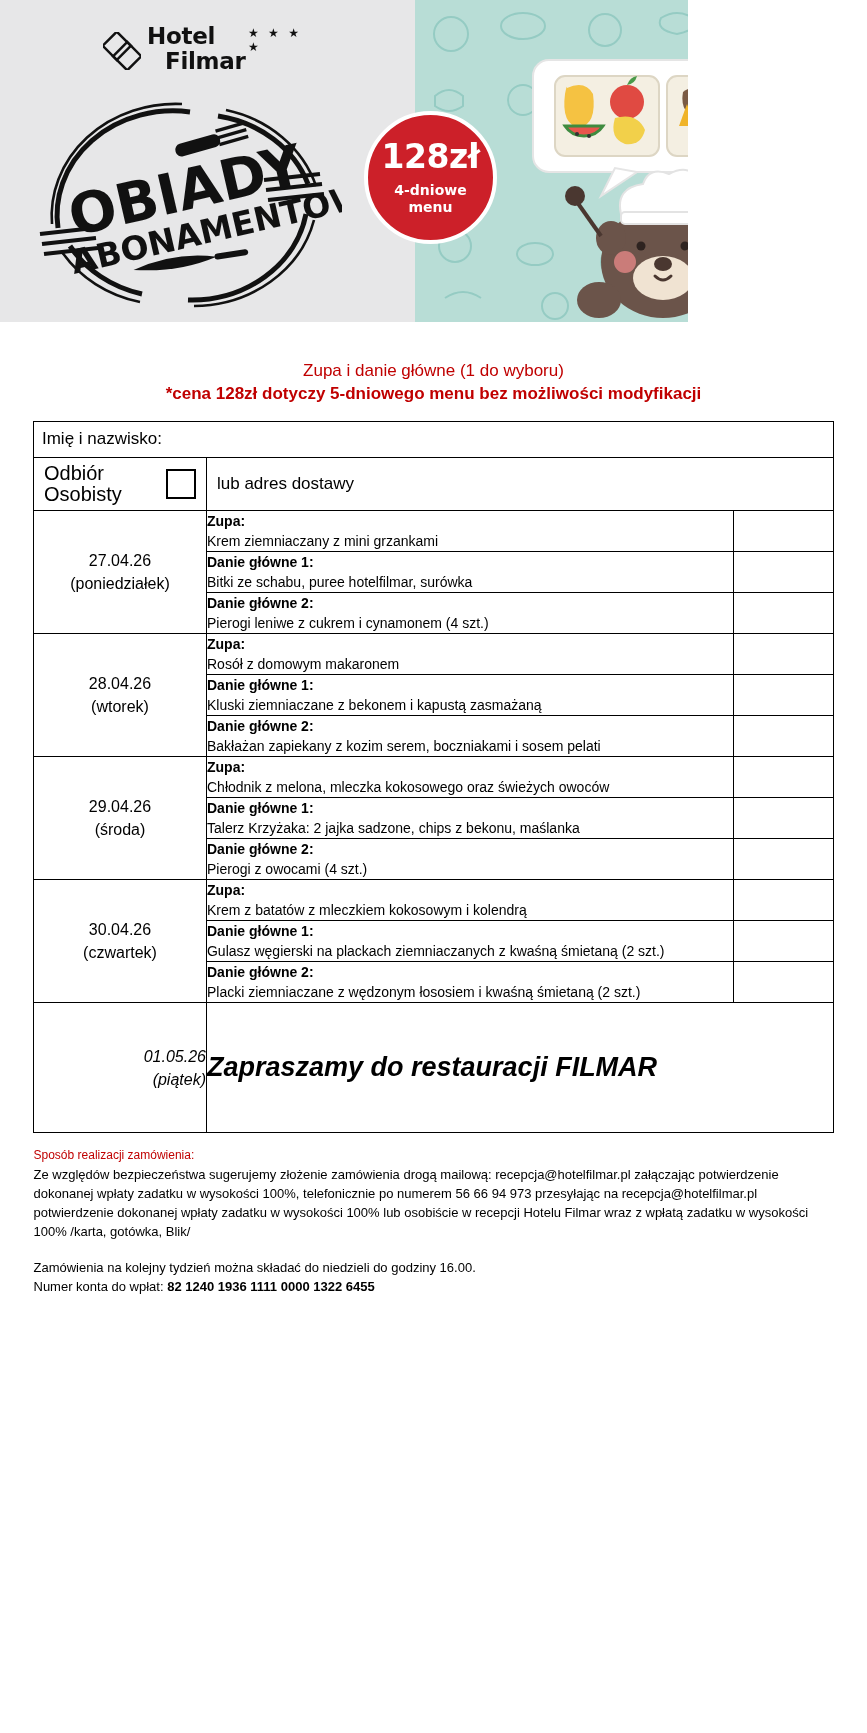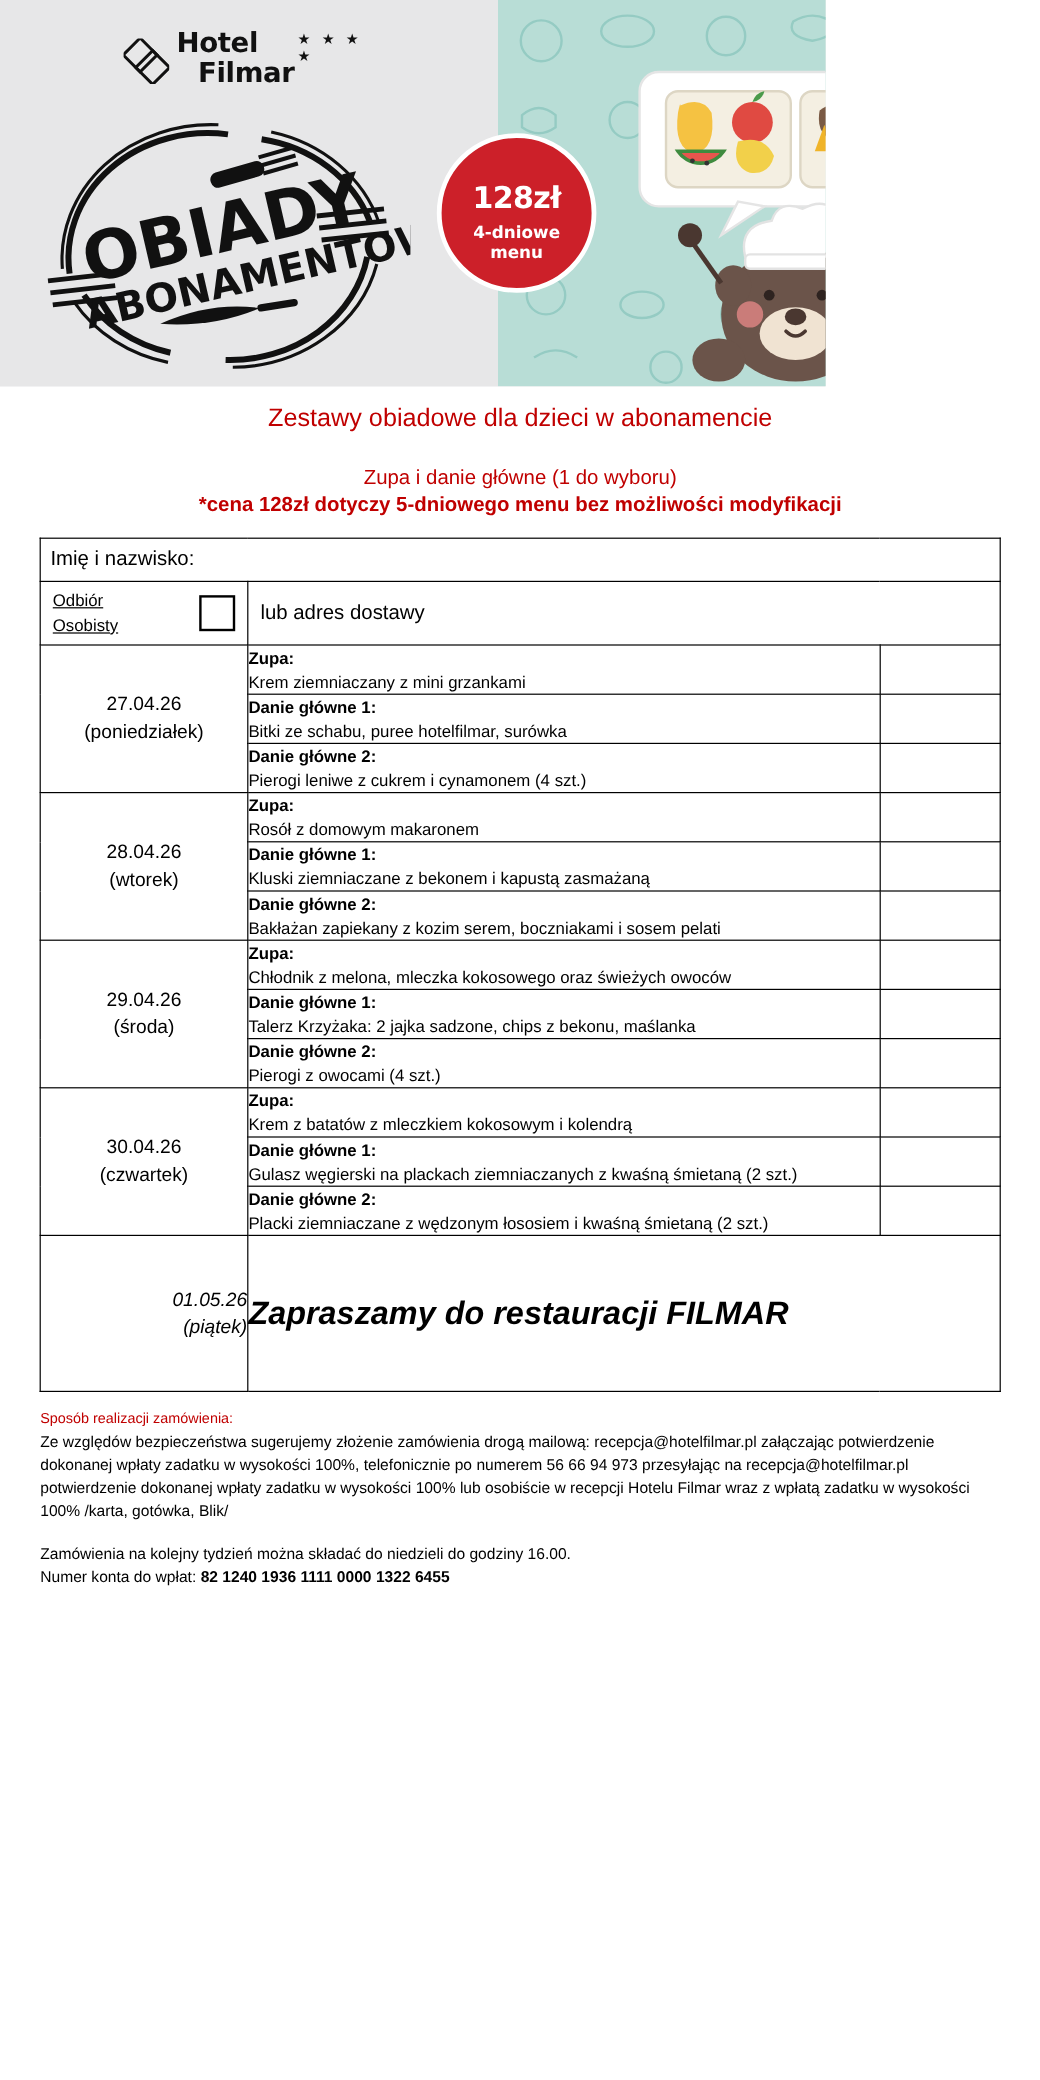--- a/index.html
+++ b/index.html
@@ -84,23 +84,23 @@
     border-radius: 50%;
     background: #cc2029;
     border: 4px solid #ffffff;
     color: #fff;
     text-align: center;
     z-index: 6;
   }
   .price-main {
     font-family: "DejaVu Sans", sans-serif;
     font-weight: bold;
-    font-size: 25px;
+    font-size: 33px;
     line-height: 1;
-    margin-top: 37px;
+    margin-top: 25px;
     letter-spacing: -0.5px;
   }
   .price-sub {
     font-family: "DejaVu Sans", sans-serif;
     font-weight: bold;
     font-size: 14px;
     line-height: 17px;
     margin-top: 9px;
   }
 
@@ -150,24 +150,23 @@
     font-size: 17px;
   }
   .pickup-row td { height: 52px; }
   .pickup-cell {
     display: flex;
     align-items: center;
     padding: 0 10px;
     height: 52px;
   }
   .pickup-label {
-    font-size: 14px;
+    font-size: 20px;
     line-height: 21px;
     flex: 1;
-    text-decoration: underline;
   }
   .checkbox {
     width: 30px; height: 30px;
     border: 2px solid #000;
     background: #fff;
     margin-left: 4px;
     flex: none;
   }
   .addr-label {
     font-size: 17px;
@@ -355,21 +354,20 @@
   <div class="price-badge">
     <div class="price-main">128zł</div>
     <div class="price-sub">
       <div>4-dniowe</div>
       <div>menu</div>
     </div>
   </div>
 </div>
 
 <div class="titles">
-  <div class="title-1">Zestawy obiadowe dla dzieci w abonamencie</div>
   <div class="title-2">Zupa i danie główne (1 do wyboru)</div>
   <div class="title-3">*cena 128zł dotyczy 5-dniowego menu bez możliwości modyfikacji</div>
 </div>
 
 <table class="order-table">
   <colgroup>
     <col style="width:173px">
     <col style="width:527px">
     <col style="width:100px">
   </colgroup>

